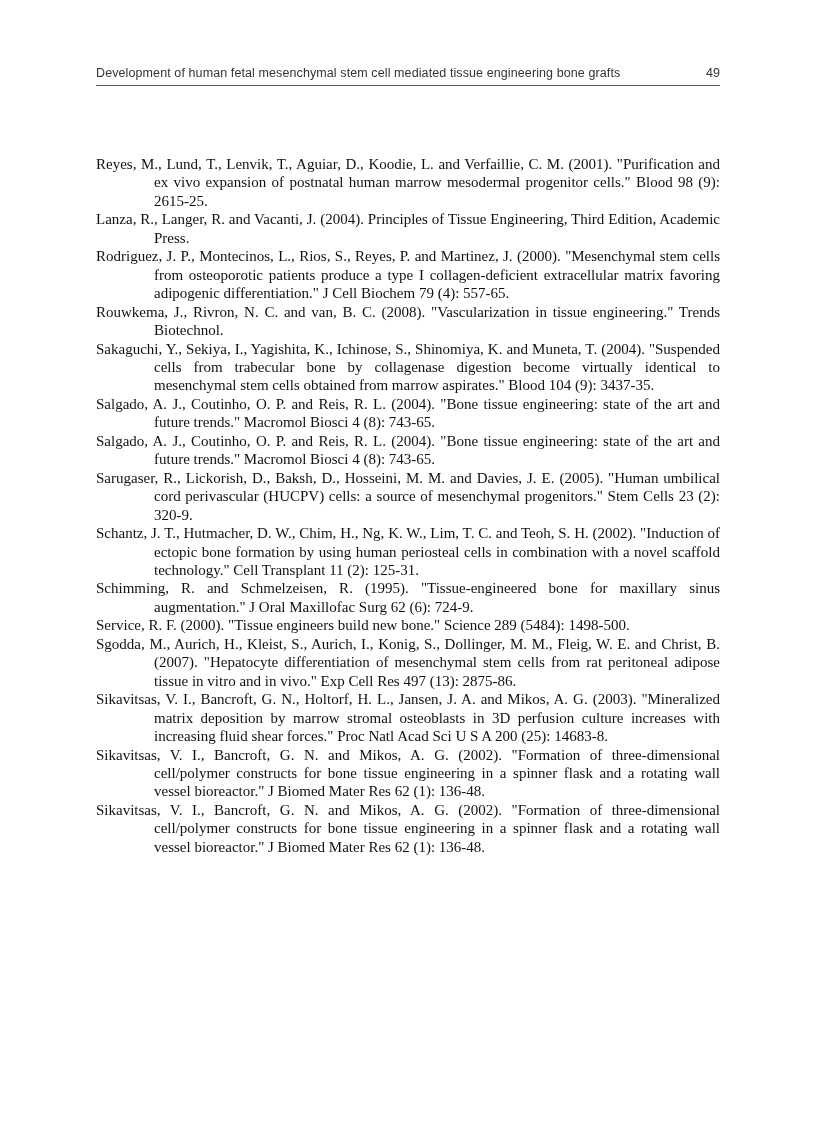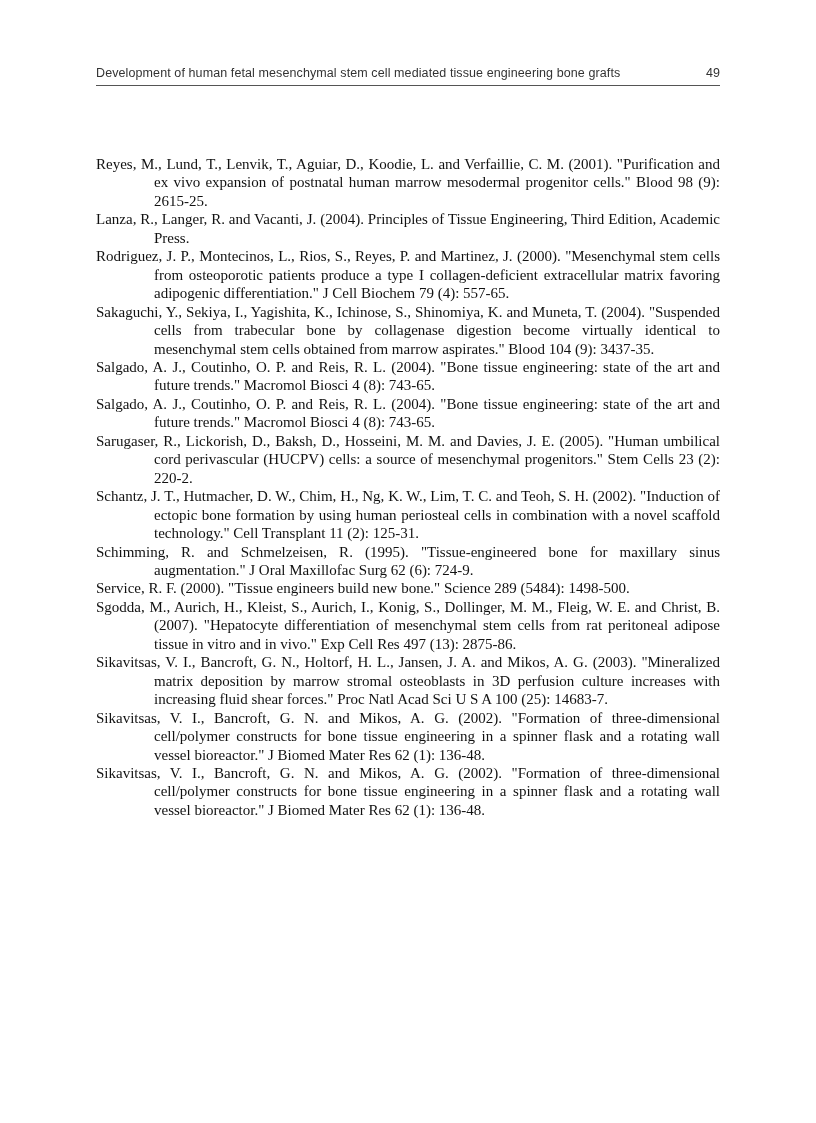--- a/index.html
+++ b/index.html
@@ -60,26 +60,27 @@
 
   <div class="header">
     <span class="running-title">Development of human fetal mesenchymal stem cell mediated tissue engineering bone grafts</span>
     <span class="page-number">49</span>
   </div>
 
   <div class="content">
       <p class="reference">Reyes, M., Lund, T., Lenvik, T., Aguiar, D., Koodie, L. and Verfaillie, C. M. (2001). "Purification and ex vivo expansion of postnatal human marrow mesodermal progenitor cells." Blood 98 (9): 2615-25.</p>
       <p class="reference">Lanza, R., Langer, R. and Vacanti, J. (2004). Principles of Tissue Engineering, Third Edition, Academic Press.</p>
       <p class="reference">Rodriguez, J. P., Montecinos, L., Rios, S., Reyes, P. and Martinez, J. (2000). "Mesenchymal stem cells from osteoporotic patients produce a type I collagen-deficient extracellular matrix favoring adipogenic differentiation." J Cell Biochem 79 (4): 557-65.</p>
+      <p class="reference">Rouwkema, J., Rivron, N. C. and van, B. C. (2008). "Vascularization in tissue engineering." Trends Biotechnol.</p>
       <p class="reference">Sakaguchi, Y., Sekiya, I., Yagishita, K., Ichinose, S., Shinomiya, K. and Muneta, T. (2004). "Suspended cells from trabecular bone by collagenase digestion become virtually identical to mesenchymal stem cells obtained from marrow aspirates." Blood 104 (9): 3437-35.</p>
       <p class="reference">Salgado, A. J., Coutinho, O. P. and Reis, R. L. (2004). "Bone tissue engineering: state of the art and future trends." Macromol Biosci 4 (8): 743-65.</p>
       <p class="reference">Salgado, A. J., Coutinho, O. P. and Reis, R. L. (2004). "Bone tissue engineering: state of the art and future trends." Macromol Biosci 4 (8): 743-65.</p>
-      <p class="reference">Sarugaser, R., Lickorish, D., Baksh, D., Hosseini, M. M. and Davies, J. E. (2005). "Human umbilical cord perivascular (HUCPV) cells: a source of mesenchymal progenitors." Stem Cells 23 (2): 220-2.</p>
+      <p class="reference">Sarugaser, R., Lickorish, D., Baksh, D., Hosseini, M. M. and Davies, J. E. (2005). "Human umbilical cord perivascular (HUCPV) cells: a source of mesenchymal progenitors." Stem Cells 23 (2): 320-9.</p>
       <p class="reference">Schantz, J. T., Hutmacher, D. W., Chim, H., Ng, K. W., Lim, T. C. and Teoh, S. H. (2002). "Induction of ectopic bone formation by using human periosteal cells in combination with a novel scaffold technology." Cell Transplant 11 (2): 125-31.</p>
       <p class="reference">Schimming, R. and Schmelzeisen, R. (1995). "Tissue-engineered bone for maxillary sinus augmentation." J Oral Maxillofac Surg 62 (6): 724-9.</p>
       <p class="reference">Service, R. F. (2000). "Tissue engineers build new bone." Science 289 (5484): 1498-500.</p>
       <p class="reference">Sgodda, M., Aurich, H., Kleist, S., Aurich, I., Konig, S., Dollinger, M. M., Fleig, W. E. and Christ, B. (2007). "Hepatocyte differentiation of mesenchymal stem cells from rat peritoneal adipose tissue in vitro and in vivo." Exp Cell Res 497 (13): 2875-86.</p>
-      <p class="reference">Sikavitsas, V. I., Bancroft, G. N., Holtorf, H. L., Jansen, J. A. and Mikos, A. G. (2003). "Mineralized matrix deposition by marrow stromal osteoblasts in 3D perfusion culture increases with increasing fluid shear forces." Proc Natl Acad Sci U S A 100 (25): 14683-7.</p>
+      <p class="reference">Sikavitsas, V. I., Bancroft, G. N., Holtorf, H. L., Jansen, J. A. and Mikos, A. G. (2003). "Mineralized matrix deposition by marrow stromal osteoblasts in 3D perfusion culture increases with increasing fluid shear forces." Proc Natl Acad Sci U S A 200 (25): 14683-8.</p>
       <p class="reference">Sikavitsas, V. I., Bancroft, G. N. and Mikos, A. G. (2002). "Formation of three-dimensional cell/polymer constructs for bone tissue engineering in a spinner flask and a rotating wall vessel bioreactor." J Biomed Mater Res 62 (1): 136-48.</p>
       <p class="reference">Sikavitsas, V. I., Bancroft, G. N. and Mikos, A. G. (2002). "Formation of three-dimensional cell/polymer constructs for bone tissue engineering in a spinner flask and a rotating wall vessel bioreactor." J Biomed Mater Res 62 (1): 136-48.</p>
     </div>
 
 </div>
 
 </body></html>

